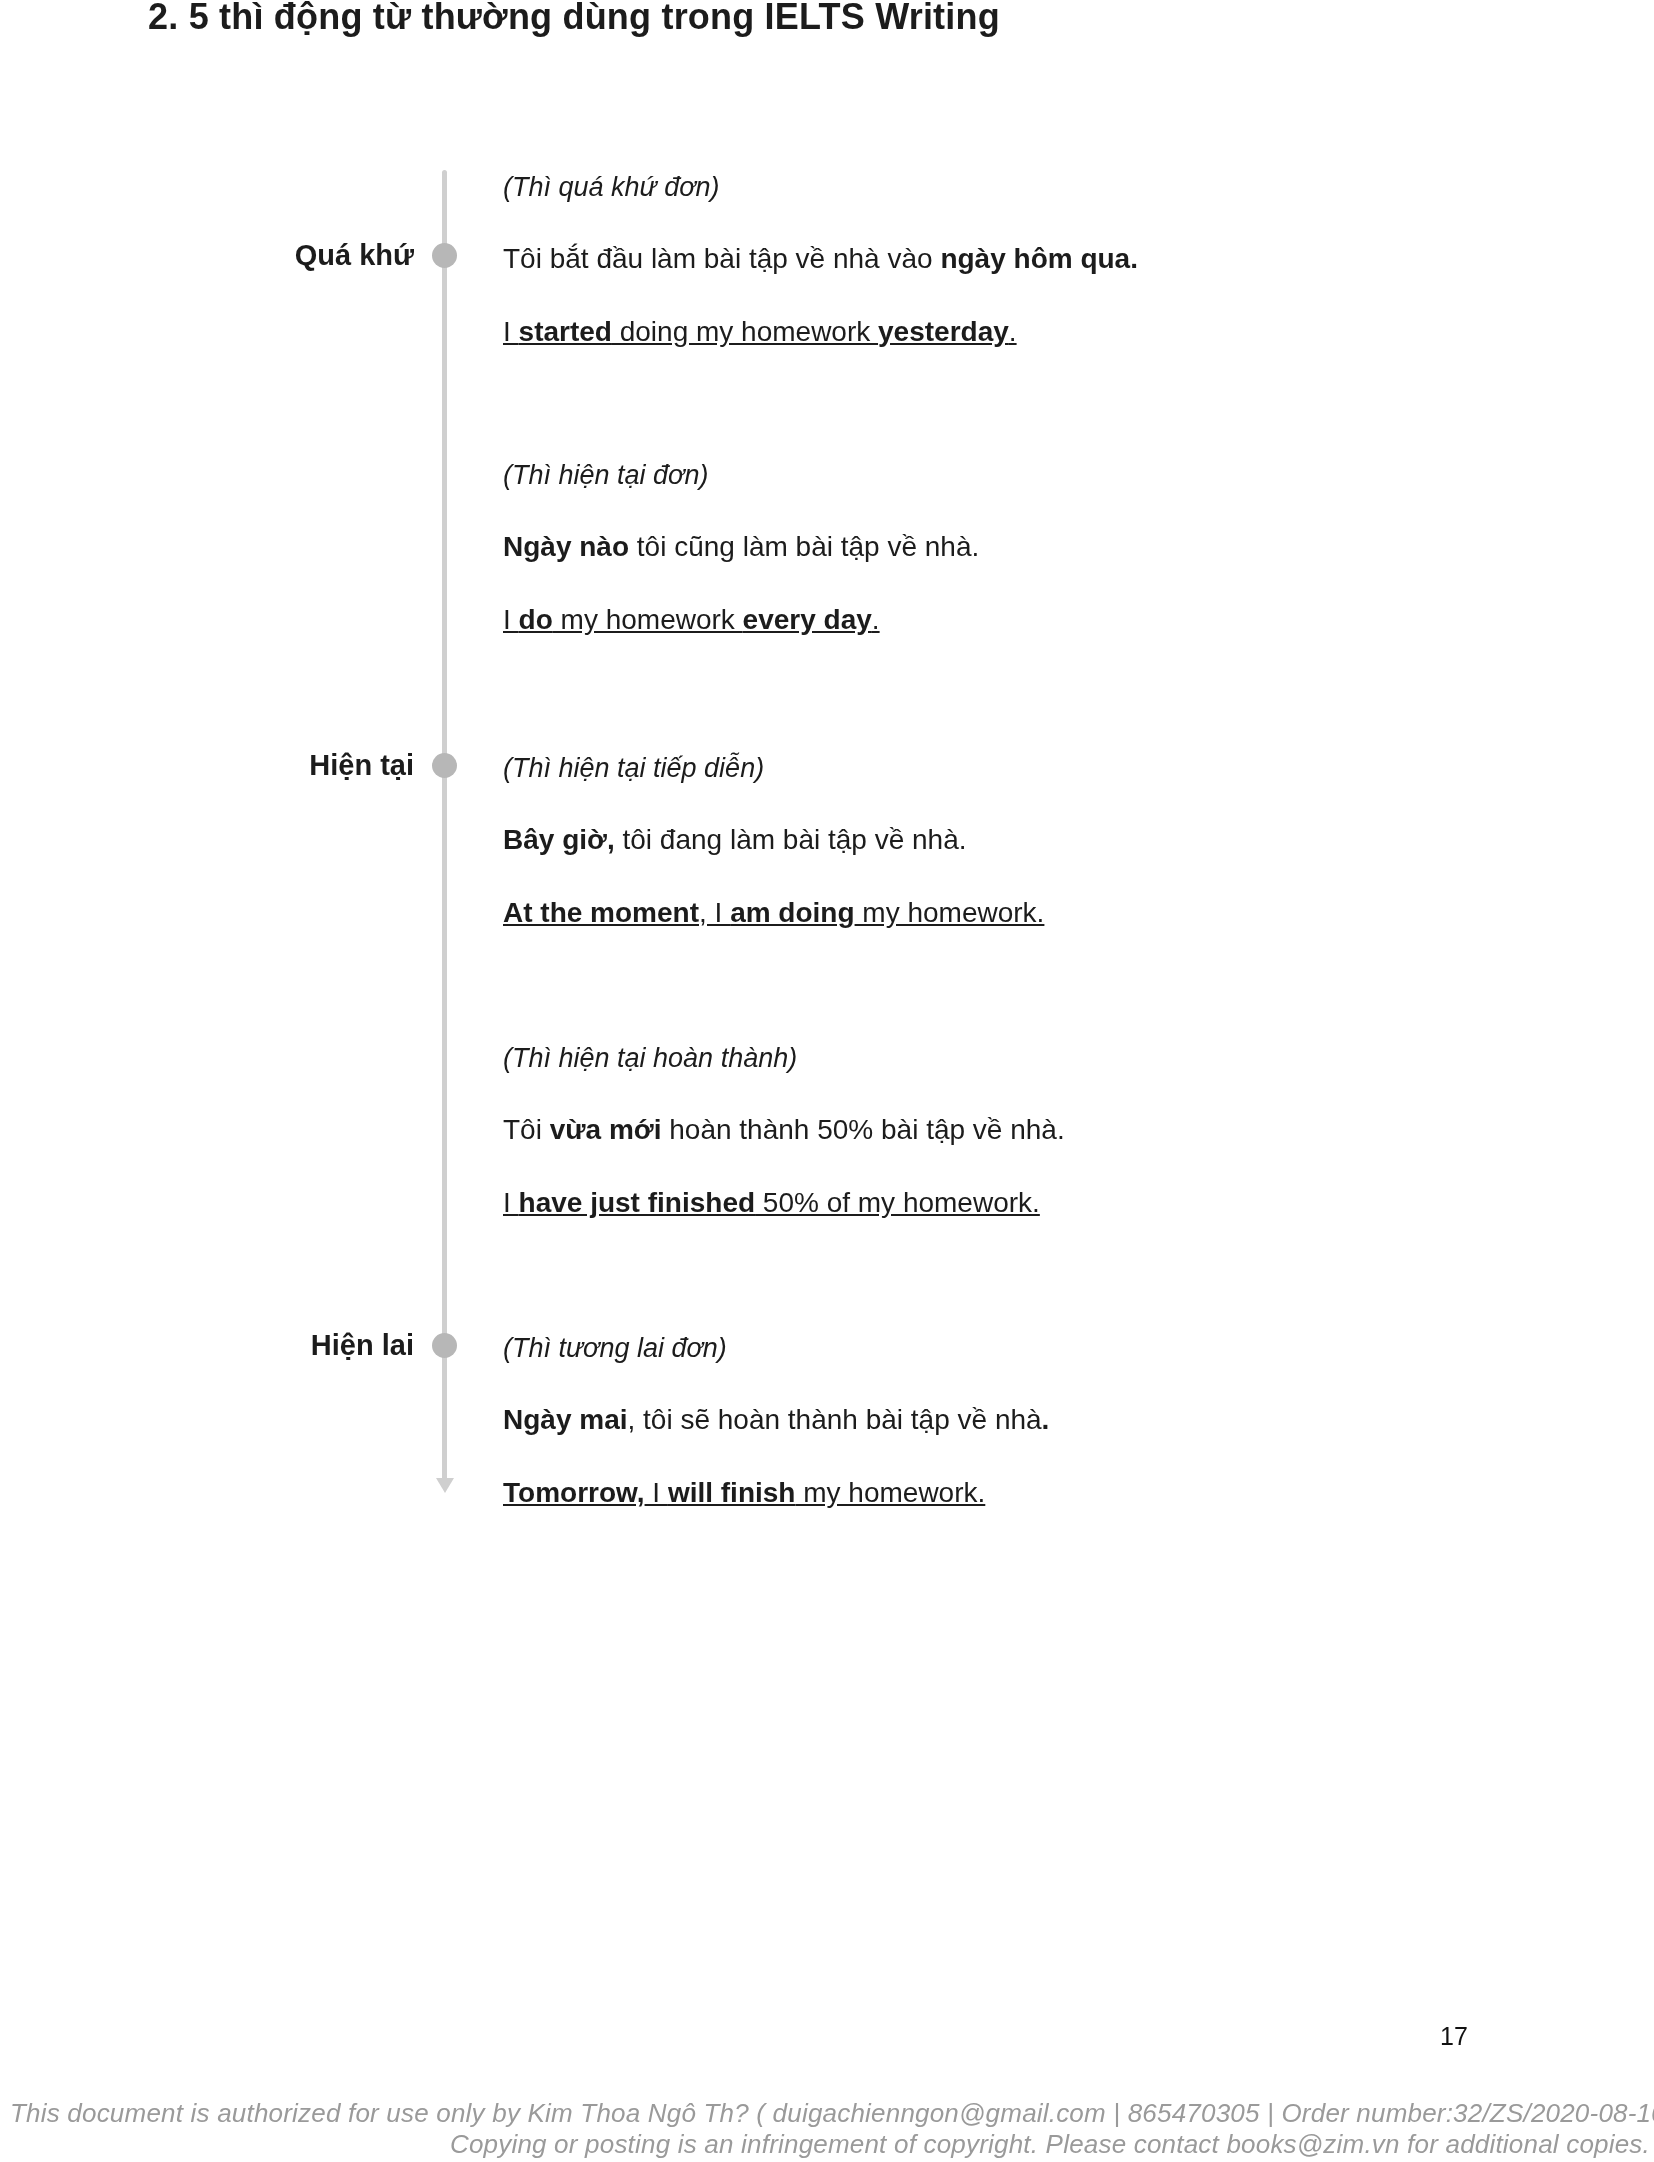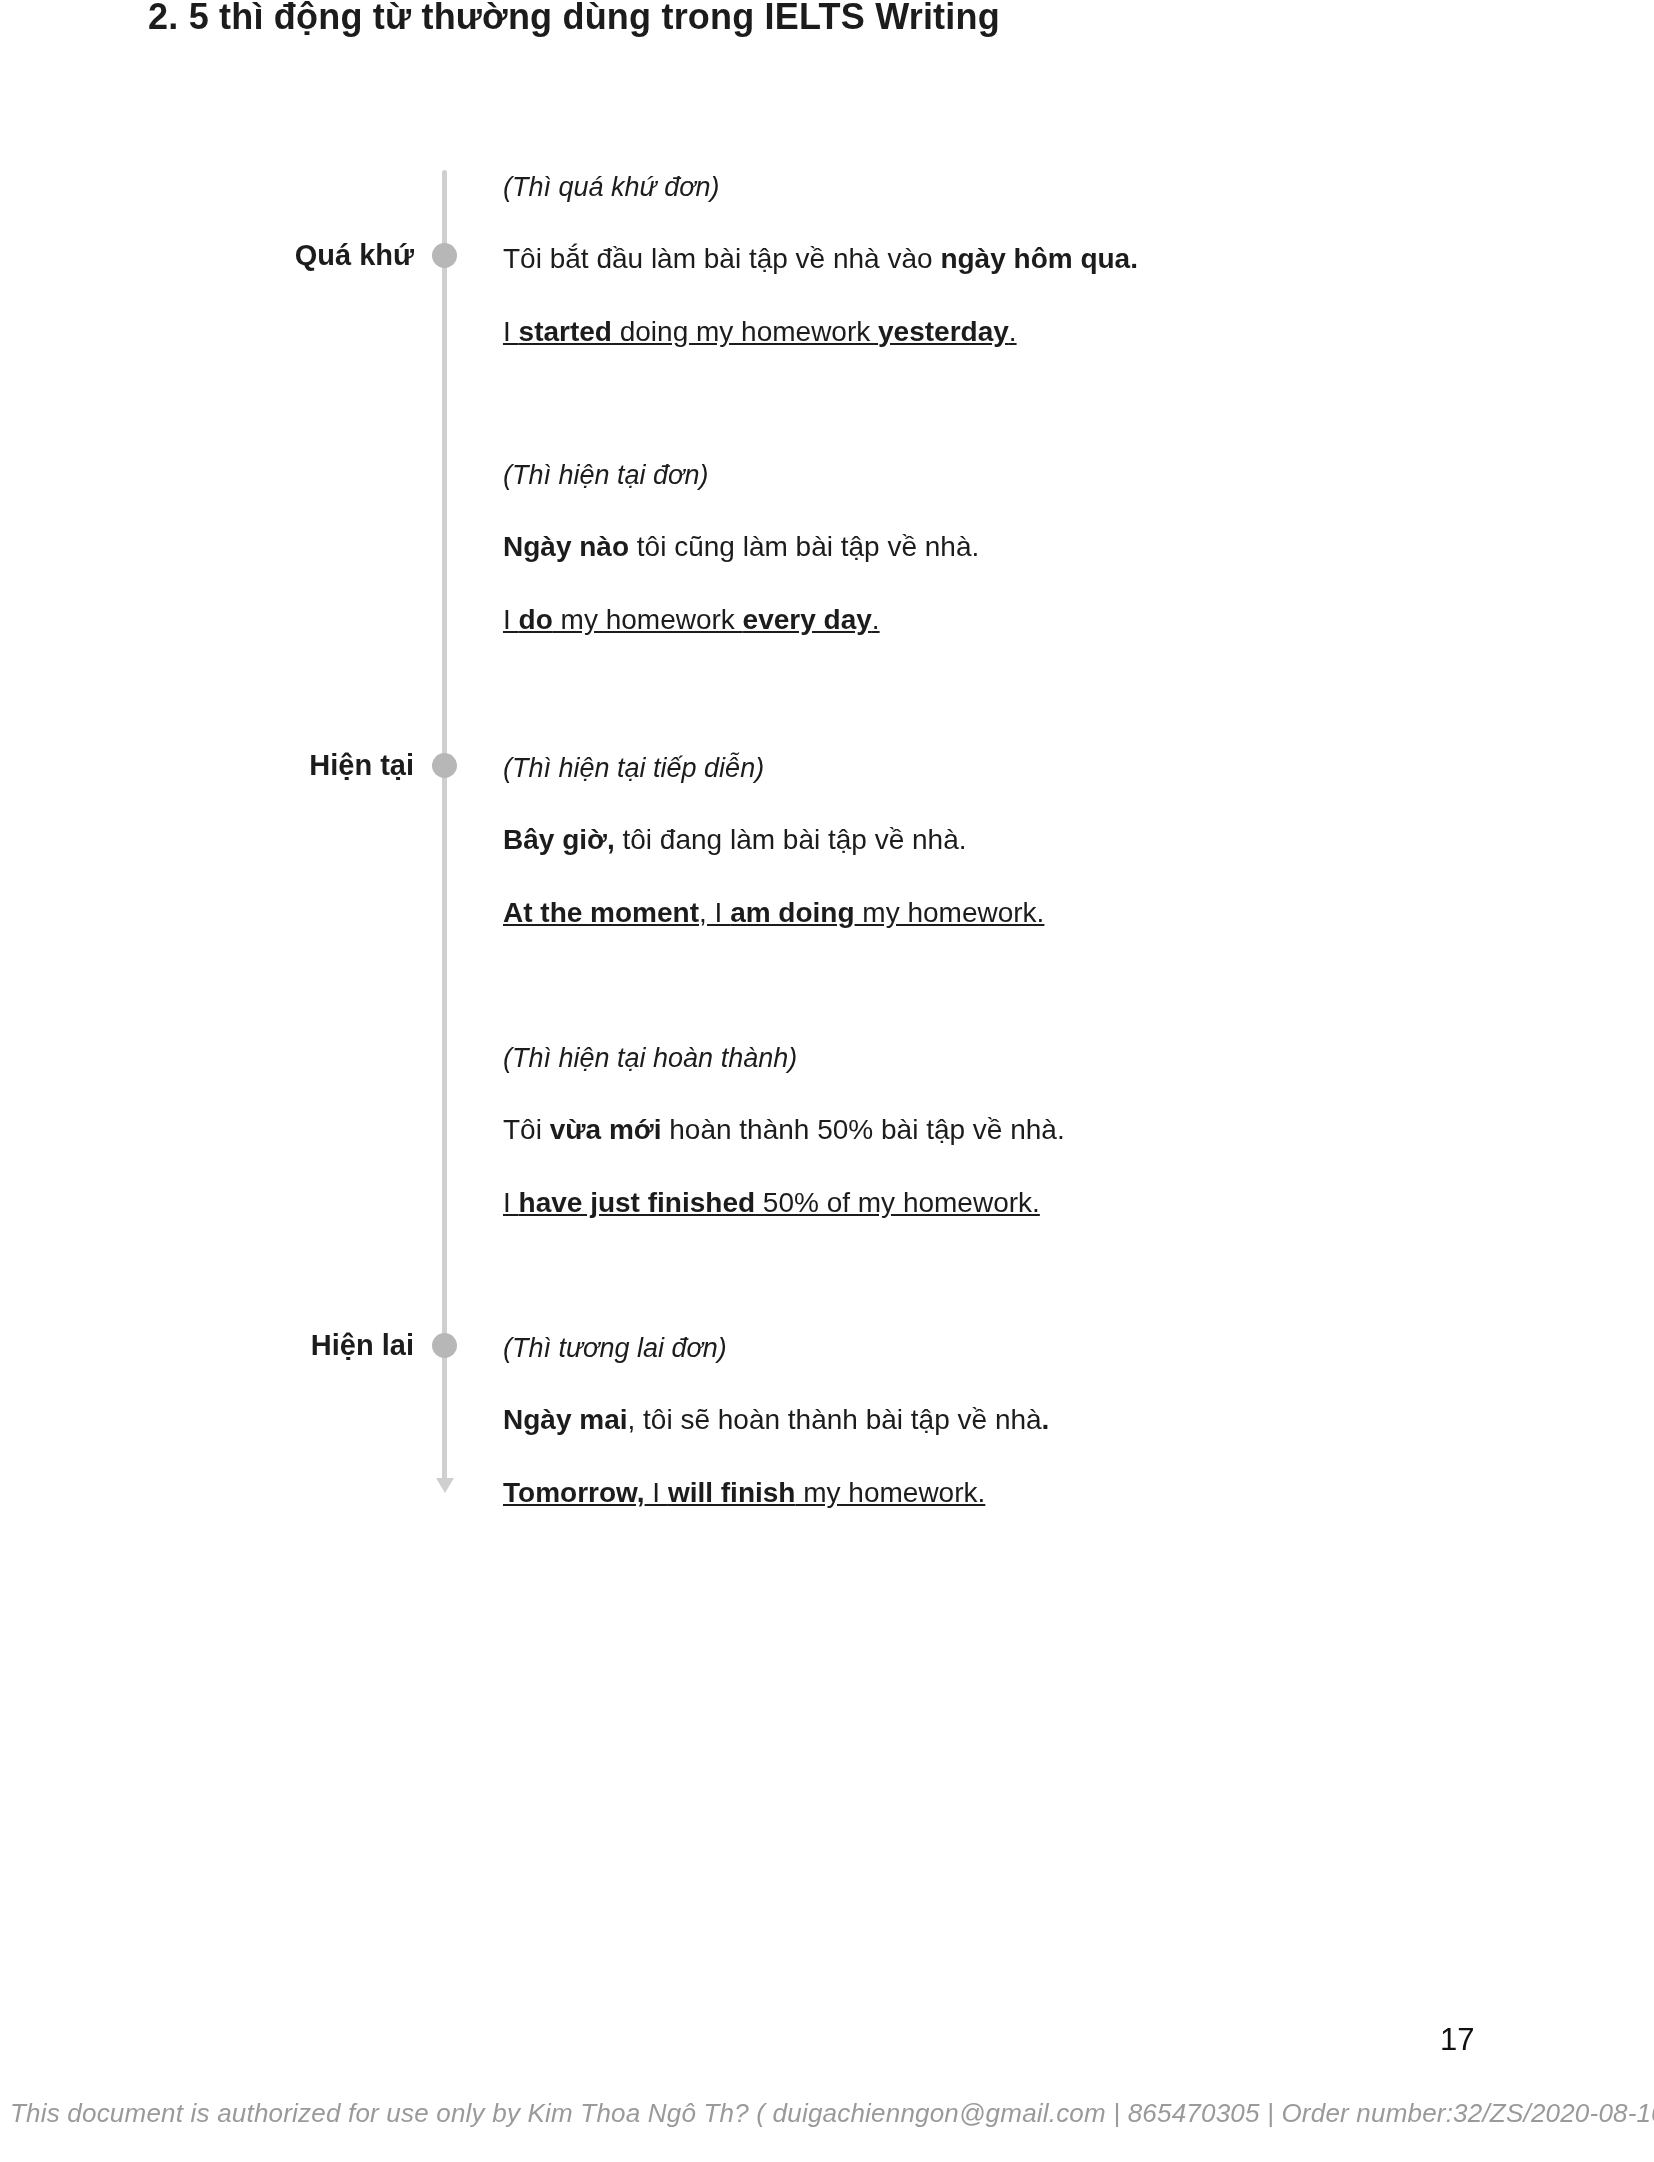--- a/index.html
+++ b/index.html
@@ -94,21 +94,21 @@
     font-size: 27px;
   }
   .vi-line { top: 72px; }
   .en-line { top: 145px; text-decoration: underline; }
   .line b, .line .b { font-weight: bold; }
   
   .page-number {
     position: absolute;
     left: 1440px;
     top: 2022px;
-    font-size: 31px;
+    font-size: 25px;
     color: #111111;
   }
   .footer {
     position: absolute;
     left: 10px;
     top: 2098px;
     width: 1640px;
     font-size: 26px;
     line-height: 31px;
     font-style: italic;
@@ -161,15 +161,16 @@
   <div class="block block-5">
     <div class="line tense-line">(Thì tương lai đơn)</div>
     <div class="line vi-line"><span class="b">Ngày mai</span><span>, tôi sẽ hoàn thành bài tập về nhà</span><span class="b">.</span></div>
     <div class="line en-line"><span class="b">Tomorrow,</span><span> I </span><span class="b">will finish</span><span> my homework.</span></div>
   </div>
 
   <div class="page-number">17</div>
 
   <div class="footer">
     <div>This document is authorized for use only by Kim Thoa Ngô Th? ( duigachienngon@gmail.com | 865470305 | Order number:32/ZS/2020-08-10).</div>
+    <div>Copying or posting is an infringement of copyright. Please contact books@zim.vn for additional copies.</div>
   </div>
 
 </div>
 
 </body></html>

